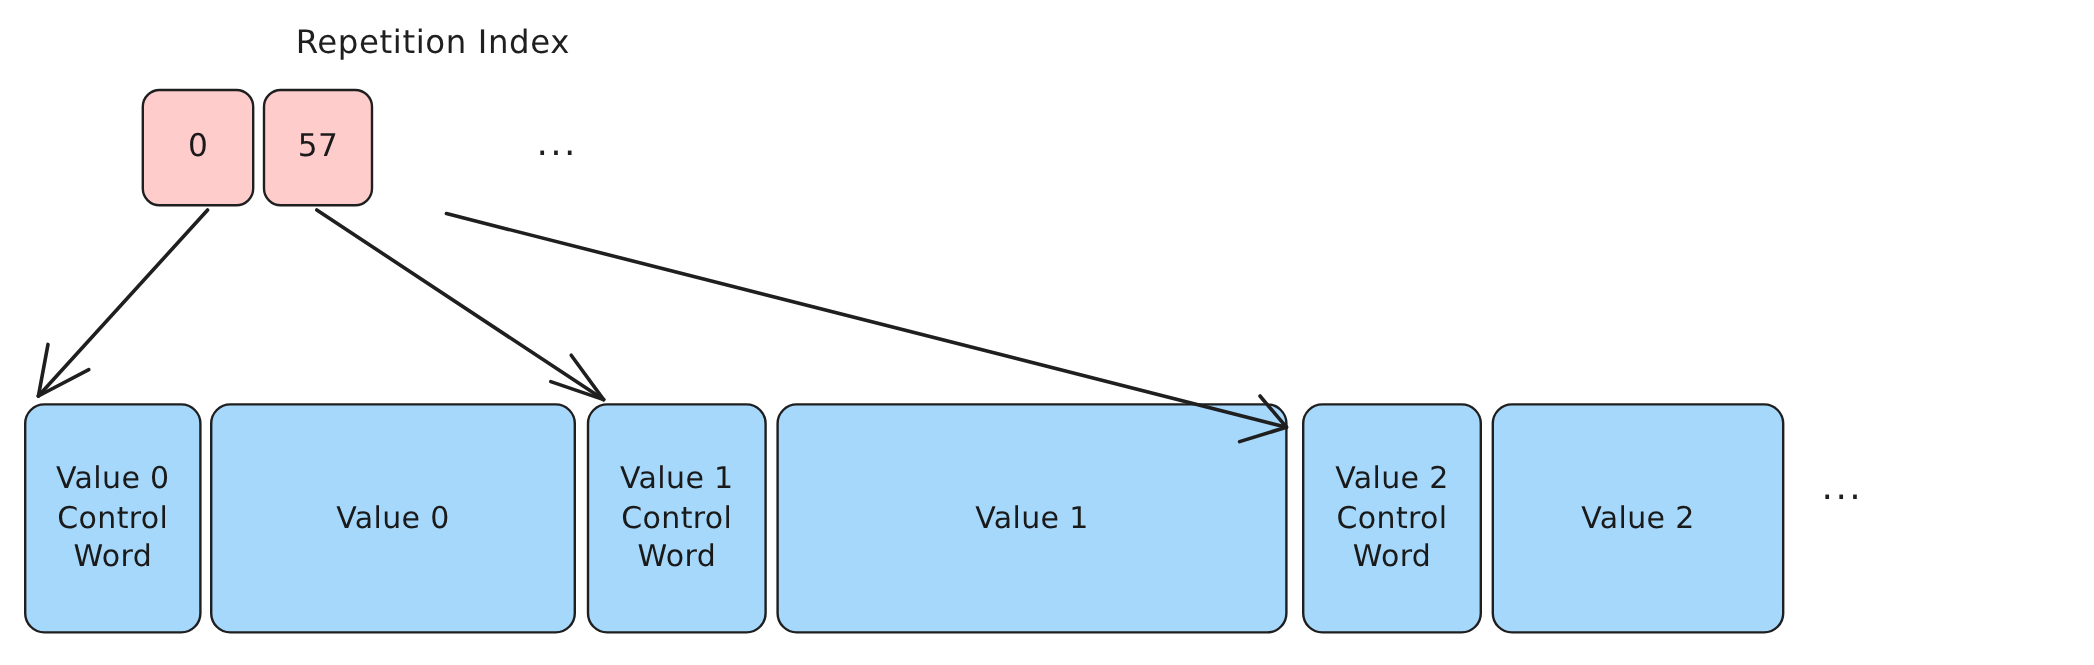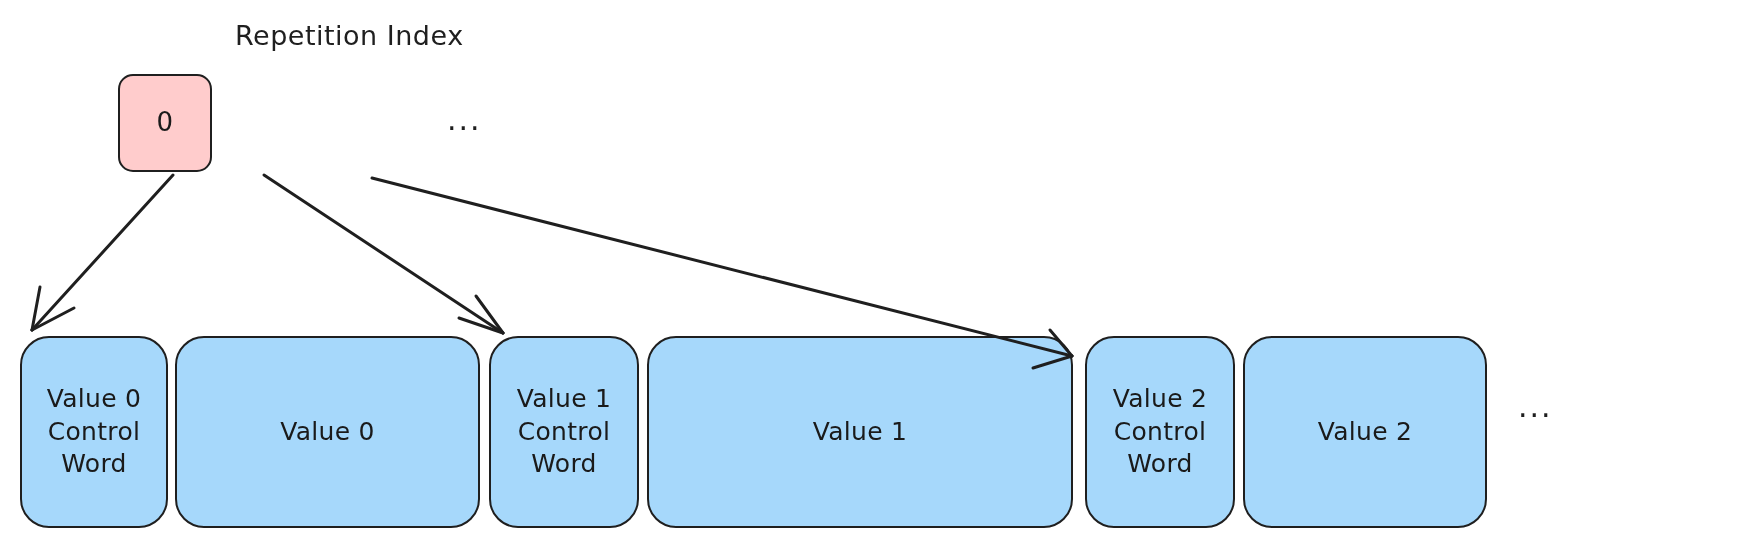--- a/index.html
+++ b/index.html
@@ -7,21 +7,21 @@
        font-family:"DejaVu Sans","Liberation Sans",sans-serif;}
   #stage{position:relative;width:1745px;height:554px;background:#ffffff;}
 
   .title{
     position:absolute;
     font-family:"DejaVu Sans","Liberation Sans",sans-serif;
     font-size:27px;
     color:#1f1f1f;
     letter-spacing:0.5px;
     white-space:nowrap;
-    text-align:left;
+    text-align:right;
   }
 
   .node{
     position:absolute;
     box-sizing:border-box;
     display:flex;
     align-items:center;
     justify-content:center;
     text-align:center;
     color:#1a1a1a;
@@ -33,21 +33,21 @@
   .idx{
     background:#ffcccc;
     border:2.4px solid #1f1f1f;
     border-radius:15px;
     font-size:26px;
   }
 
   .val{
     background:#a6d8fb;
     border:2.4px solid #1f1f1f;
-    border-radius:29px;
+    border-radius:17px;
     font-size:25px;
   }
 
   .ellipsis{
     position:absolute;
     color:#1f1f1f;
     font-size:30px;
     letter-spacing:2px;
     line-height:1;
     white-space:nowrap;
@@ -59,20 +59,21 @@
 </style>
 </head>
 <body>
 
 <div id="stage">
 
   <div class="title" style="left:235px;top:20px;width:240px;">Repetition Index</div>
 
   <div class="node idx" style="left:118px;top:74px;width:94px;height:98px;">0</div>
 
+  <div class="node idx" style="left:219px;top:74px;width:92px;height:98px;">57</div>
 
 
   <div class="ellipsis" style="left:447px;top:105px;">...</div>
 
   <div class="node val" style="left:20px;top:336px;width:148px;height:192px;">
     <span style="white-space:pre-line;">Value 0
 Control
 Word</span>
   </div>
 

